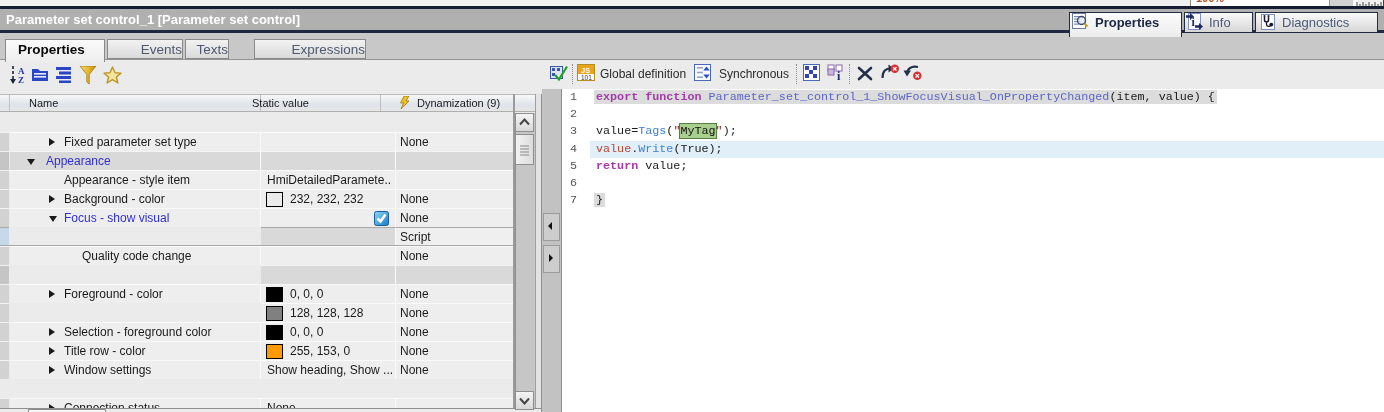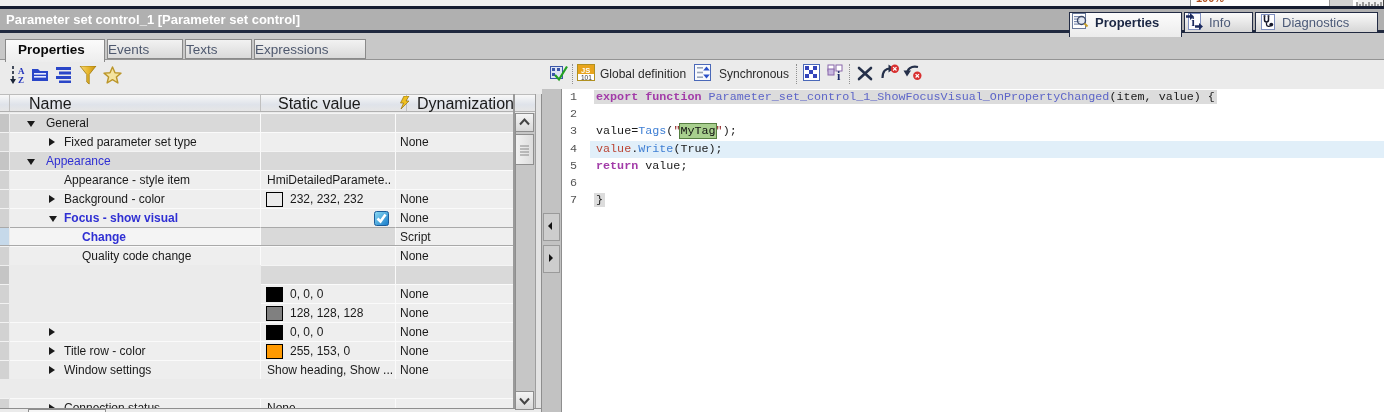--- a/index.html
+++ b/index.html
@@ -18,45 +18,45 @@
 .rtab .lbl{position:absolute;top:2px}
 #rtabProps{left:1069px;width:111px;background:linear-gradient(#fcfcfc,#ececec);height:24px;z-index:3}
 #rtabProps .lbl{color:#1b2744;font-weight:bold;left:25px}
 #rtabInfo{left:1184px;width:67px}
 #rtabInfo .lbl{left:24px}
 #rtabDiag{left:1255px;width:121px}
 #rtabDiag .lbl{left:26px}
 
 #tabstrip{left:0;top:33px;width:1384px;height:27px;background:#c8c8c8;border-bottom:1px solid #949494;box-sizing:border-box}
 .ltab{top:39px;height:20px;border:1px solid #8a8a8a;background:linear-gradient(#f2f2f2,#dadada);
- font-size:13.5px;color:#4e586e;text-align:left;line-height:20px;box-sizing:border-box}
+ font-size:13.5px;color:#4e586e;text-align:right;line-height:20px;box-sizing:border-box}
 #ltab1{left:5px;width:100px;background:linear-gradient(#fbfbfb,#ededed);height:23px;border-bottom:none;font-weight:bold;color:#0a0a0a;z-index:2;text-align:left;padding-left:12px}
 #ltab2{left:107px;width:76px}
-#ltab3{left:185px;width:67px}
+#ltab3{left:185px;width:44px}
 #ltab4{left:254px;width:112px}
 
 #toolrow{left:0;top:60px;width:1384px;height:29px;background:#ebebeb}
 
 #lheader{left:0;top:94px;width:541px;height:18px;
  background:linear-gradient(#f8f8f8,#dfe3ea 60%,#e6e6e6);border-top:1px solid #bcbcbc;border-bottom:1px solid #b0b0b0;box-sizing:border-box}
-.hcell{position:absolute;top:0;height:16px;border-right:1px solid #c0c0c0;font-size:16px;color:#1a1a1a;line-height:17px}
+.hcell{position:absolute;top:0;height:16px;border-right:1px solid #c0c0c0;font-size:11px;color:#1a1a1a;line-height:17px}
 #tbl{left:0;top:113px;width:541px;height:299px}
 .row{position:absolute;left:0;width:515px;height:19px;font-size:12px;color:#1a1a1a}
 .cell{position:absolute;top:0;height:18px;border-top:1px solid rgba(255,255,255,.7);line-height:18px;white-space:nowrap;overflow:hidden}
 .g{left:0;width:9px}
 .n{left:10px;width:250px;border-right:1px solid #fafafa}
 .s{left:261px;width:134px;border-right:1px solid #fafafa}
 .d{left:396px;width:117px}
 .dark .g{background:#c5c5c5}.dark .n,.dark .s,.dark .d{background:#d9d9d9}
 .lite .g{background:#d2d2d2}.lite .n,.lite .s,.lite .d{background:#eeeeee}
 .sel .g{background:#c6d9ea}.sel .n{background:#f4f4f4}.sel .s{background:#d9d9d9}.sel .d{background:#efefef}
 .sel .cell{border-top:1px solid #a9a9a9;height:17px}
 .mysel{background:#a8cf8e;outline:1px solid #567f41;color:#111}
 .blue{color:#2f2fd3}
-.bold{font-weight:bold}
+.bold{font-weight:normal}
 .tri-d{position:absolute;top:7px;width:0;height:0;border-left:4.5px solid transparent;border-right:4.5px solid transparent;border-top:6px solid #1a1a1a}
 .tri-r{position:absolute;top:5px;width:0;height:0;border-top:4px solid transparent;border-bottom:4px solid transparent;border-left:6px solid #1a1a1a}
 .sw{position:absolute;top:2px;width:15px;height:13px;border:1.5px solid #000}
 .vtxt{position:absolute;left:6px}
 
 #vsb{left:515px;top:113px;width:20px;height:299px;background:#c6c6c6;border-left:1px solid #8e8e8e;box-sizing:border-box}
 .sbtn{position:absolute;left:0px;width:19px;height:19px;background:linear-gradient(#f4f4f4,#d8d8d8);border:1px solid #8e8e8e;box-sizing:border-box}
 
 #gap{left:535px;top:94px;width:7px;height:318px;background:#e3e3e3;border-right:1px solid #8e8e8e;border-left:1px solid #9e9e9e;box-sizing:border-box}
 #split{left:542px;top:89px;width:20px;height:323px;background:#c2c2c2;border-right:1px solid #8e8e8e;box-sizing:border-box}
@@ -122,38 +122,29 @@
 <div class="abs ltab" id="ltab3">Texts</div>
 <div class="abs ltab" id="ltab4">Expressions</div>
 
 <div class="abs" id="toolrow"></div>
 
 <div class="abs" id="lheader">
  <div class="hcell" style="left:0;width:9px"></div>
  <div class="hcell" style="left:10px;width:250px">
       <span style="position:absolute;left:19px">Name</span>
     </div>
- <div class="hcell" style="left:272px;width:134px">
+ <div class="hcell" style="left:246px;width:134px">
       <span style="position:absolute;left:6px">Static value</span>
     </div>
  <div class="hcell" style="left:396px;width:117px">
       <span style="position:absolute;left:21px">Dynamization (9)</span>
     </div>
  <div class="hcell" style="left:514px;width:26px;border-right:none"></div>
 </div>
 <div class="abs" id="tbl">
- <div class="row dark" style="top:0">
-      <div class="cell g"></div>
-      <div class="cell n">
-        <i class="tri-d" style="left:17px"></i>
-        <span class="vtxt" style="left:36px">General</span>
-      </div>
-      <div class="cell s"></div>
-      <div class="cell d"></div>
-    </div>
  <div class="row lite" style="top:19px">
       <div class="cell g"></div>
       <div class="cell n">
         <i class="tri-r" style="left:39px"></i>
         <span class="vtxt" style="left:54px">Fixed parameter set type</span>
       </div>
       <div class="cell s"></div>
       <div class="cell d">
         <span class="vtxt" style="left:4px">None</span>
       </div>
@@ -208,23 +199,20 @@
           <rect x="0.5" y="0.5" width="14" height="14" rx="2" fill="url(#cbg)" stroke="#1b5c9a"></rect>
           <path d="M3.5 7.5 L6.5 10.5 L11.5 3.5" stroke="#fff" stroke-width="2.6" fill="none"></path>
         </svg>
       </div>
       <div class="cell d">
         <span class="vtxt" style="left:4px">None</span>
       </div>
     </div>
  <div class="row sel" style="top:114px">
       <div class="cell g"></div>
-      <div class="cell n">
-        <span class="vtxt blue bold" style="left:72px">Change</span>
-      </div>
       <div class="cell s"></div>
       <div class="cell d">
         <span class="vtxt" style="left:4px">Script</span>
       </div>
       <div style="position:absolute;left:0;top:18px;width:513px;height:1px;background:#a9a9a9"></div>
     </div>
  <div class="row lite" style="top:133px">
       <div class="cell g"></div>
       <div class="cell n">
         <span class="vtxt" style="left:72px">Quality code change</span>
@@ -234,20 +222,24 @@
         <span class="vtxt" style="left:4px">None</span>
       </div>
     </div>
  <div class="row dark" style="top:152px">
       <div class="cell g"></div>
       <div class="cell s"></div>
       <div class="cell d"></div>
     </div>
  <div class="row lite" style="top:171px">
       <div class="cell g"></div>
+      <div class="cell n">
+        <i class="tri-r" style="left:39px"></i>
+        <span class="vtxt" style="left:54px">Foreground - color</span>
+      </div>
       <div class="cell s">
         <span class="sw" style="left:5px;background:#000"></span>
         <span class="vtxt" style="left:29px">0, 0, 0</span>
       </div>
       <div class="cell d">
         <span class="vtxt" style="left:4px">None</span>
       </div>
     </div>
  <div class="row lite" style="top:190px">
       <div class="cell g"></div>
@@ -256,20 +248,21 @@
         <span class="vtxt" style="left:29px">128, 128, 128</span>
       </div>
       <div class="cell d">
         <span class="vtxt" style="left:4px">None</span>
       </div>
     </div>
  <div class="row lite" style="top:209px">
       <div class="cell g"></div>
       <div class="cell n">
         <i class="tri-r" style="left:39px"></i>
+        <span class="vtxt" style="left:54px">Selection - foreground color</span>
       </div>
       <div class="cell s">
         <span class="sw" style="left:5px;background:#000"></span>
         <span class="vtxt" style="left:29px">0, 0, 0</span>
       </div>
       <div class="cell d">
         <span class="vtxt" style="left:4px">None</span>
       </div>
     </div>
  <div class="row lite" style="top:228px">

